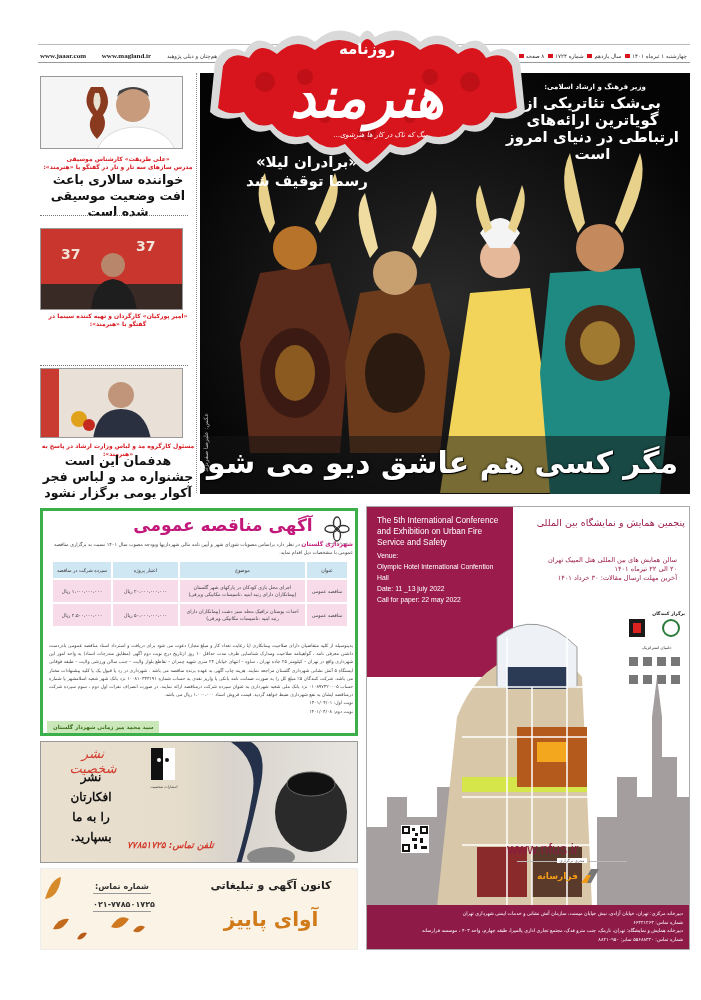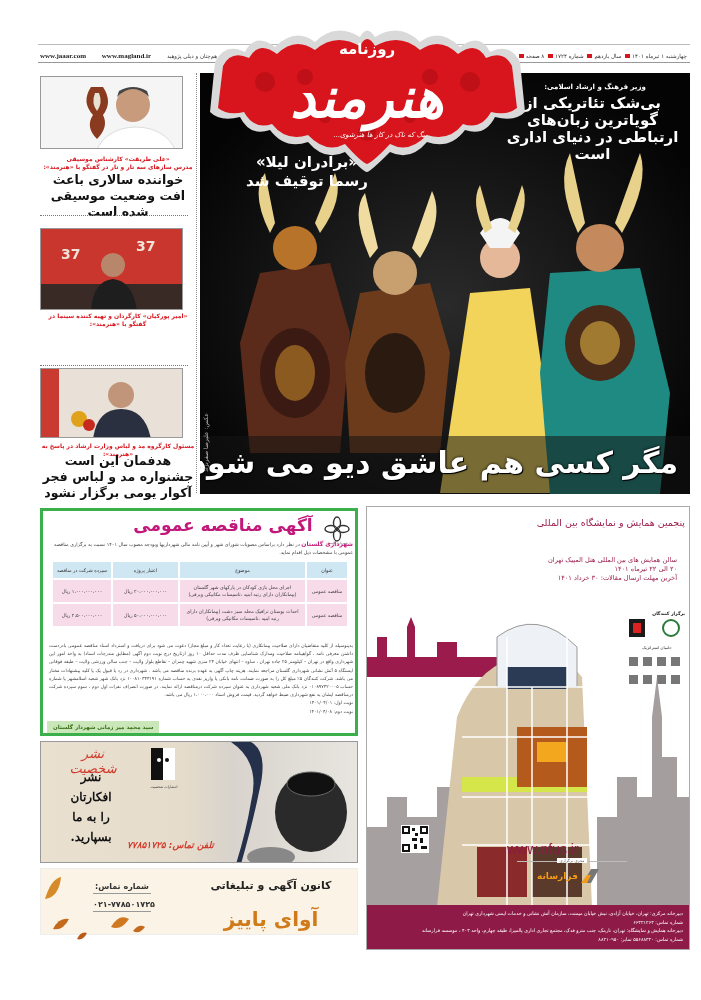--- a/index.html
+++ b/index.html
@@ -45,21 +45,21 @@
 table.tt td{background:#f7dbe8;color:#444;text-align:center;height:22px;line-height:7px;padding:0 4px}
 .tender-body{left:6px;top:131px;width:304px;font-size:4.6px;line-height:8.2px;direction:rtl;text-align:justify;color:#444}
 .tender-sign{left:4px;top:210px;background:#c9e7b8;color:#3a6e1c;font-size:5.5px;font-weight:bold;padding:3px 6px;direction:rtl}
 
 .book{left:40px;top:741px;width:318px;height:122px;border:1px solid #999;background:linear-gradient(90deg,#e9e0d0 0%,#e5dccb 45%,#d8d3cc 60%,#e8e5e0 100%);overflow:hidden}
 .book-red{left:22px;top:4px;width:60px;text-align:center;color:#d23a2c;font-size:13px;font-style:italic;font-family:"DejaVu Serif",serif;direction:rtl}
 .book-lines{left:10px;top:25px;width:80px;text-align:center;color:#111;font-size:12px;font-weight:bold;font-family:"DejaVu Serif",serif;direction:rtl;line-height:20px}
 .book-phone{left:86px;top:98px;color:#d23a2c;font-size:9px;font-weight:bold;font-style:italic;direction:rtl;white-space:nowrap}
 .book-logo{left:108px;top:4px;width:30px;height:44px}
 
-.autumn{left:40px;top:868px;width:318px;height:67px;background:#fbf4e6;border:1px solid #eee}
+.autumn{left:40px;top:868px;width:318px;height:82px;background:#fbf4e6;border:1px solid #eee}
 .aut-title{left:150px;top:10px;width:160px;text-align:center;font-size:11px;font-weight:bold;direction:rtl;color:#222}
 .aut-brand{left:165px;top:38px;width:130px;text-align:center;font-size:20px;font-weight:bold;direction:rtl;color:#d07a1a;letter-spacing:1px}
 .aut-label{left:52px;top:13px;width:58px;text-align:center;font-size:8px;font-weight:bold;direction:rtl;color:#333;border-bottom:1px solid #999;padding-bottom:2px}
 .aut-phone{left:52px;top:31px;width:58px;text-align:center;font-size:8px;font-weight:bold;color:#333;border-bottom:1px solid #999;padding-bottom:2px}
 
 .fire{left:366px;top:506px;width:324px;height:444px;border:1px solid #aaa;background:#fff;overflow:hidden}
 .fire-en{left:0;top:0;width:146px;height:150px;background:#9b1c4c;color:#fff;padding:8px 10px;font-family:"Liberation Sans",sans-serif}
 .fire-en .t{font-size:8.3px;line-height:11px}
 .fire-en .s{font-size:6.8px;line-height:11px;margin-top:2px}
 .fire-fa1{left:150px;top:10px;width:168px;text-align:right;color:#9b1c4c;font-size:9.5px;font-weight:normal;direction:rtl}
@@ -122,21 +122,21 @@
 
     <path d="M350 200 L440 195 L470 320 L460 421 L350 421 L340 300 Z" fill="#1e8a82"></path>
     <circle cx="400" cy="175" r="24" fill="#c48a5e"></circle>
     <path d="M378 160 Q355 110 370 80 L385 150 Z" fill="#e8d18a"></path>
     <path d="M422 160 Q450 110 440 80 L415 150 Z" fill="#e8d18a"></path>
     <ellipse cx="400" cy="270" rx="35" ry="38" fill="#4a2a18"></ellipse>
       <ellipse cx="400" cy="270" rx="20" ry="22" fill="#a07a30"></ellipse>
   </svg>
   <div class="abs hero-bottom"></div>
   <div class="abs hero-side-kicker">وزیر فرهنگ و ارشاد اسلامی:</div>
-  <div class="abs hero-side-head">بی‌شک تئاتریکی از گویاترین زبان‌های ارتباطی در دنیای اداری است</div>
+  <div class="abs hero-side-head">بی‌شک تئاتریکی از گویاترین ارائه‌های ارتباطی در دنیای امروز است</div>
   <div class="abs hero-left-head">
     <div>«برادران لیلا»</div>
     <div>رسما توقیف شد</div>
   </div>
   <div class="abs hero-headline">مگر کسی هم عاشق دیو می شود؟!</div>
   <div class="abs hero-credit">عکس: علیرضا صفرنژاد</div>
 </div>
 
 <svg class="abs mast" viewBox="0 0 345 160">
   <path d="M20 40 Q30 20 50 30 Q60 10 80 25 Q100 5 120 20 Q140 0 165 15 Q172 2 180 15 Q205 0 225 20 Q245 5 265 25 Q285 10 295 30 Q315 20 325 40 L330 90 Q320 100 300 95 Q290 115 270 108 Q255 128 232 120 Q215 140 195 130 Q175 150 172 150 Q168 150 150 130 Q130 140 113 120 Q90 128 75 108 Q55 115 45 95 Q25 100 15 90 Z" fill="#d9d9d9"></path>
@@ -279,20 +279,27 @@
     <path d="M36 70 Q40 62 46 64 Q42 72 36 70 Z" fill="#b85a18"></path>
     <path d="M92 62 Q98 54 104 58 Q98 66 92 62 Z" fill="#c46a1c"></path>
   </svg>
   <div class="abs aut-label">شماره تماس:</div>
   <div class="abs aut-phone">۰۲۱-۷۷۸۵۰۱۷۲۵</div>
   <div class="abs aut-title">کانون آگهی و تبلیغاتی</div>
   <div class="abs aut-brand">آوای پاییز</div>
 </div>
 
 <div class="abs fire">
+  <div class="abs fire-en">
+    <div class="t">The 5th International Conference and Exhibition on Urban Fire Service and Safety</div>
+    <div class="s">Venue:</div>
+    <div class="s" style="margin-top:0">Olympic Hotel International Confention Hall</div>
+    <div class="s" style="margin-top:0">Date: 11 _13 july 2022</div>
+    <div class="s" style="margin-top:0">Call for paper: 22 may 2022</div>
+  </div>
   <div class="abs fire-fa1">پنجمین همایش و نمایشگاه بین المللی</div>
   <div class="abs fire-fa3">
     <div>سالن همایش های بین المللی هتل المپیک تهران</div>
     <div>۲۰ الی ۲۲ تیرماه ۱۴۰۱</div>
     <div>آخرین مهلت ارسال مقالات: ۳۰ خرداد ۱۴۰۱</div>
   </div>
   <div class="abs fire-org">برگزار کنندگان</div>
   <svg class="abs" style="left:260px;top:112px" width="60" height="90" viewBox="0 0 60 90">
     <rect x="2" y="0" width="16" height="18" fill="#1a1a1a"></rect>
       <rect x="6" y="4" width="8" height="10" fill="#d22"></rect>

